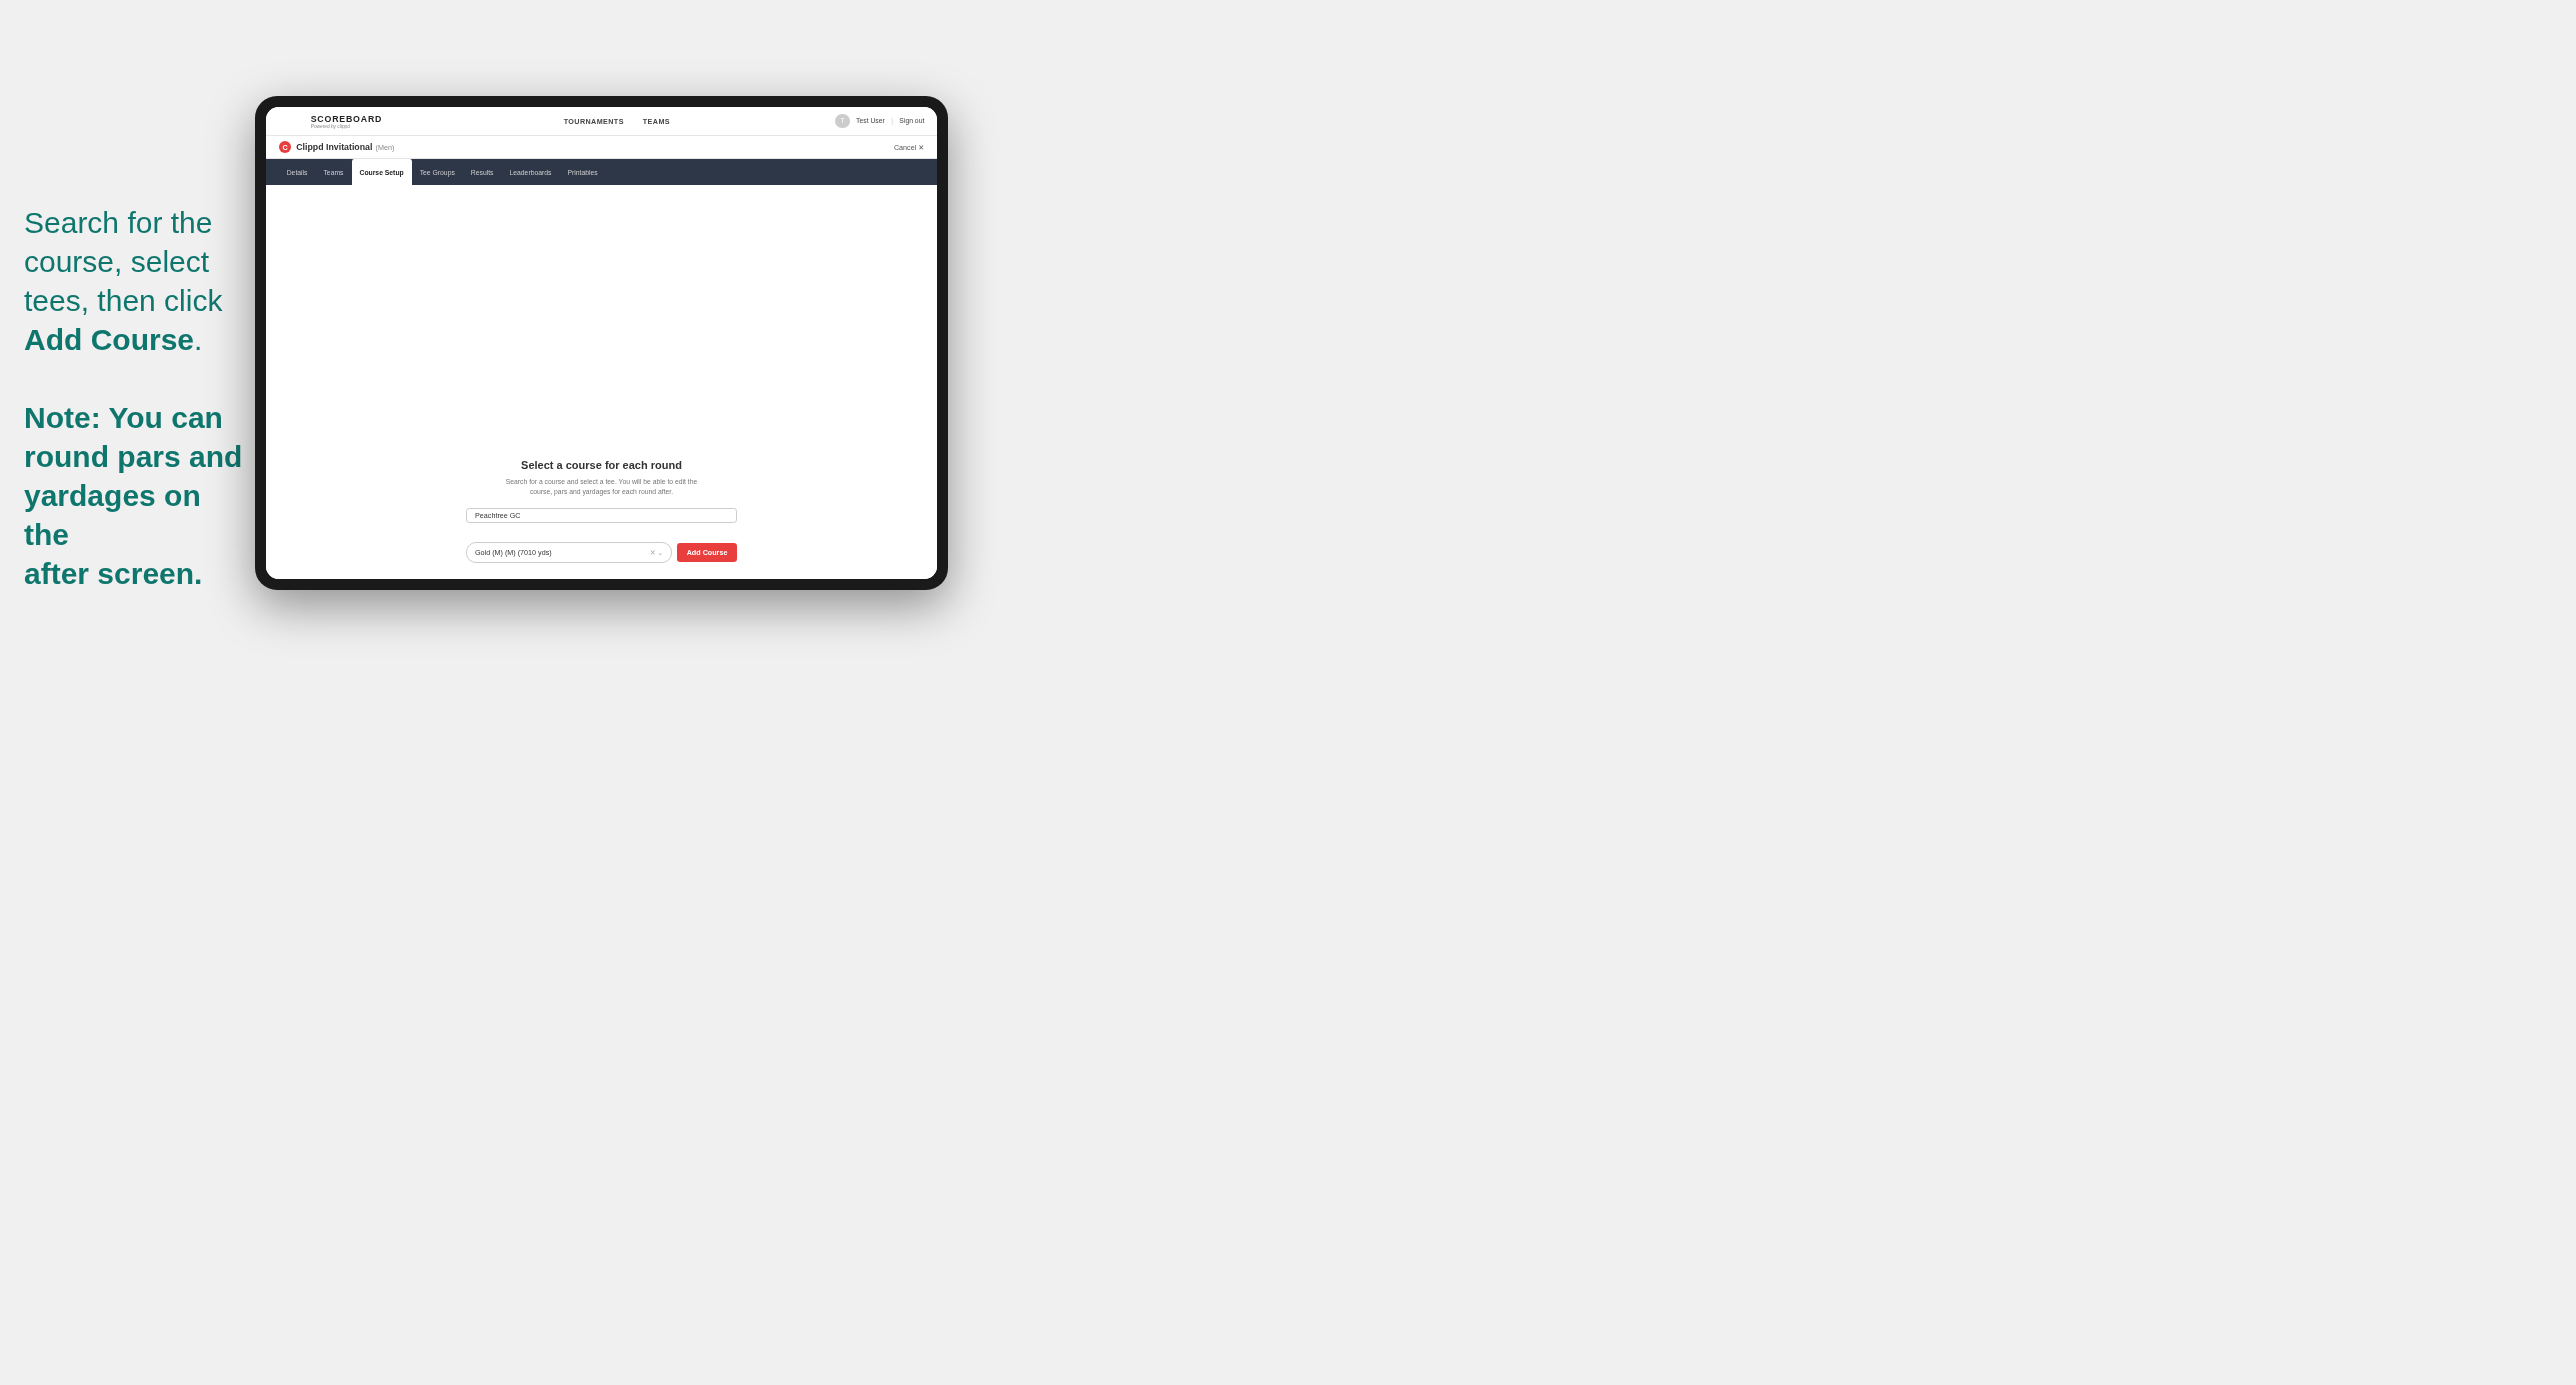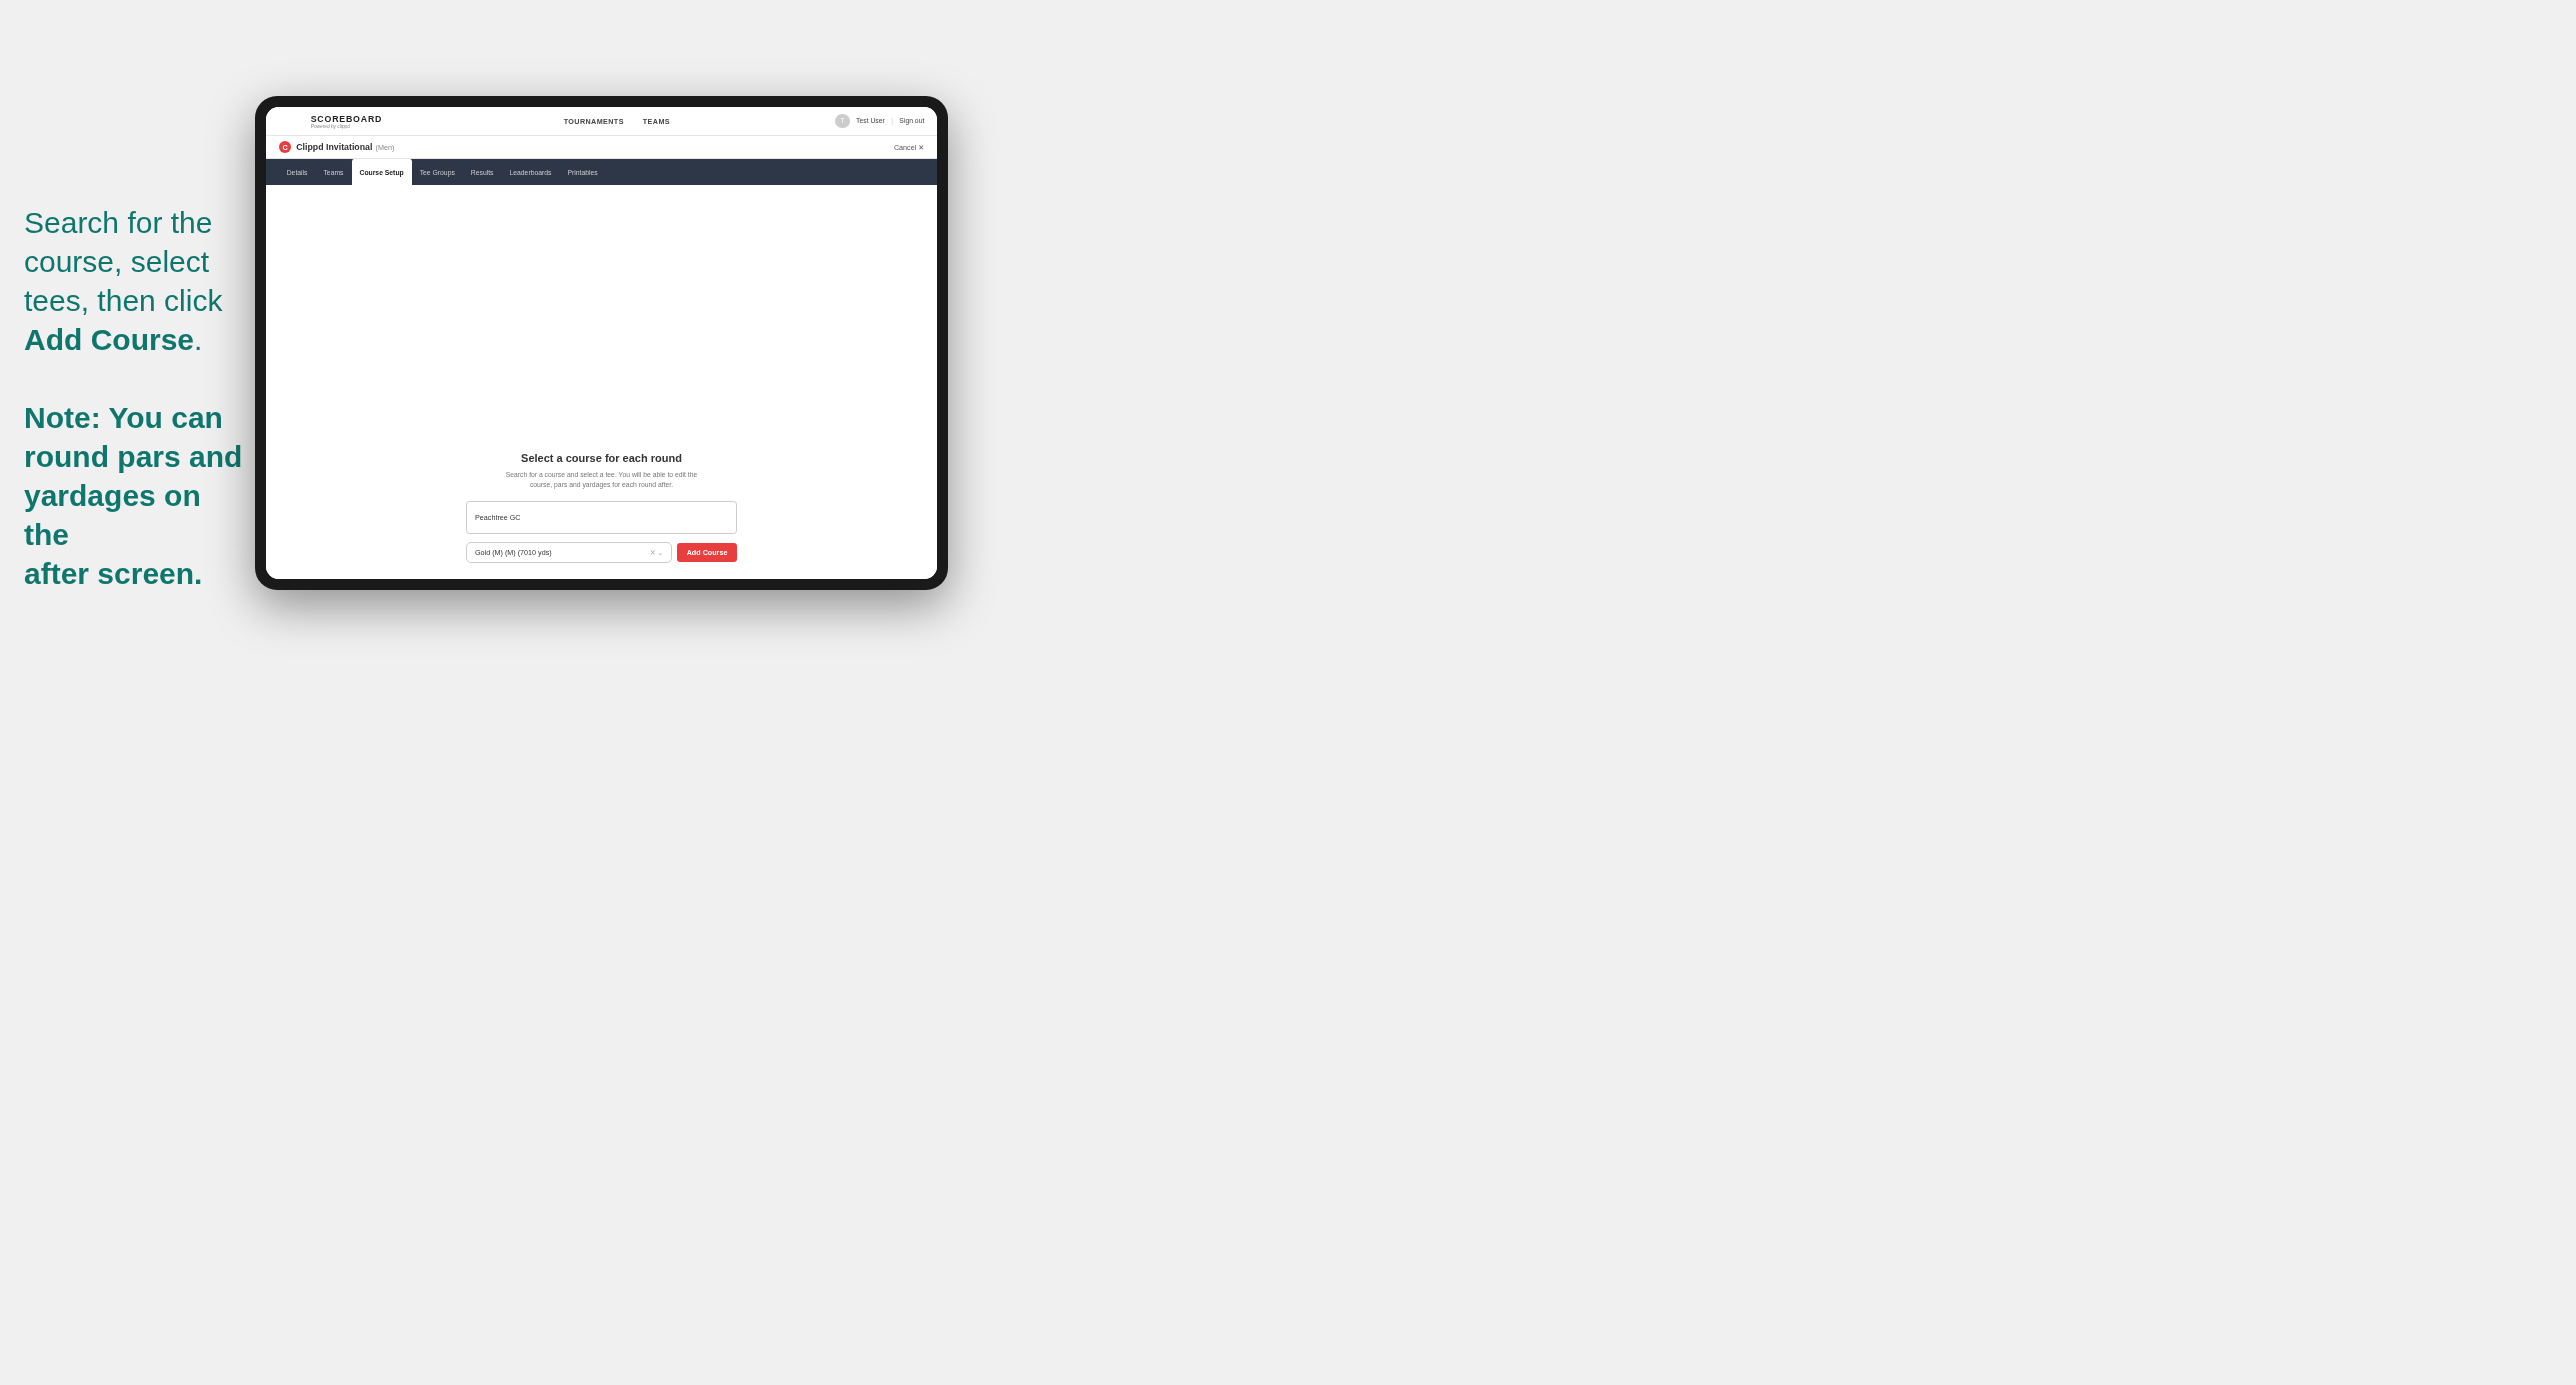--- a/index.html
+++ b/index.html
@@ -214,36 +214,36 @@
       font-size: 6.8px;
       color: #777;
       text-align: center;
       line-height: 1.5;
       margin-bottom: 11px;
     }
     .course-input {
       width: 100%;
       border: 0.8px solid #ccc;
       border-radius: 3.2px;
-      padding: 11px 8px;
+      padding: 2px 8px;
       font-size: 7.2px;
       color: #333;
-      margin-bottom: 8px;
+      margin-bottom: 19px;
       outline: none;
     }
     .tee-row {
       width: 100%;
       display: flex;
       align-items: center;
       gap: 4.8px;
     }
     .tee-select {
       flex: 1;
       border: 0.8px solid #ccc;
-      border-radius: 5px;
+      border-radius: 10px;
       padding: 4.8px 8px;
       font-size: 7.2px;
       color: #333;
       display: flex;
       align-items: center;
       justify-content: space-between;
       cursor: pointer;
     }
     .tee-controls {
       display: flex;

